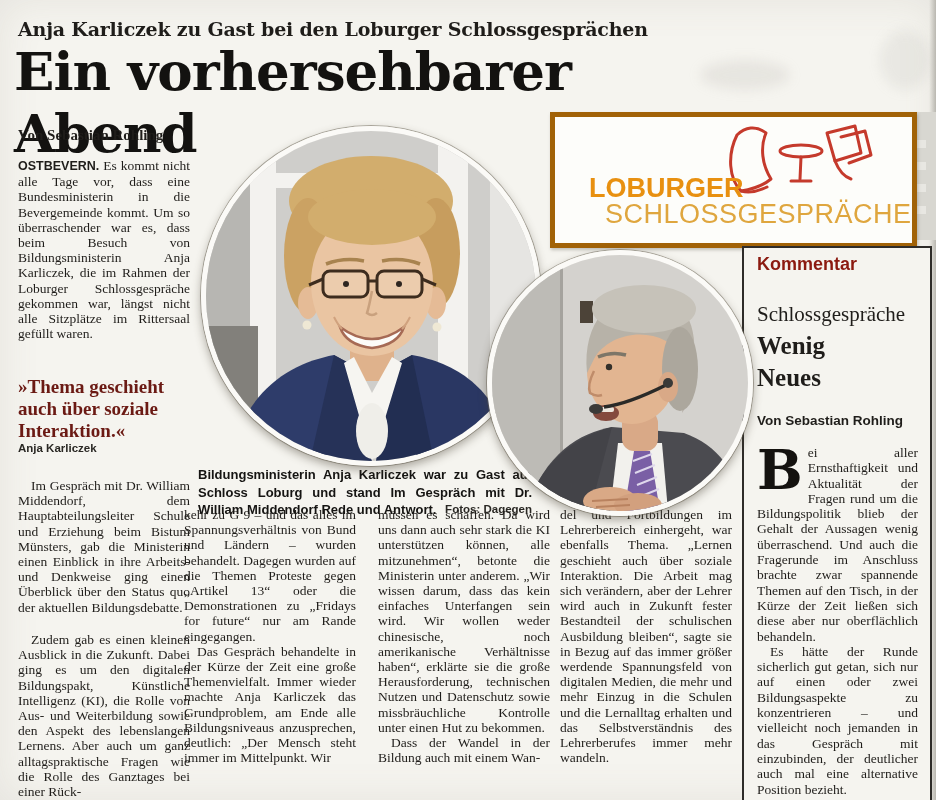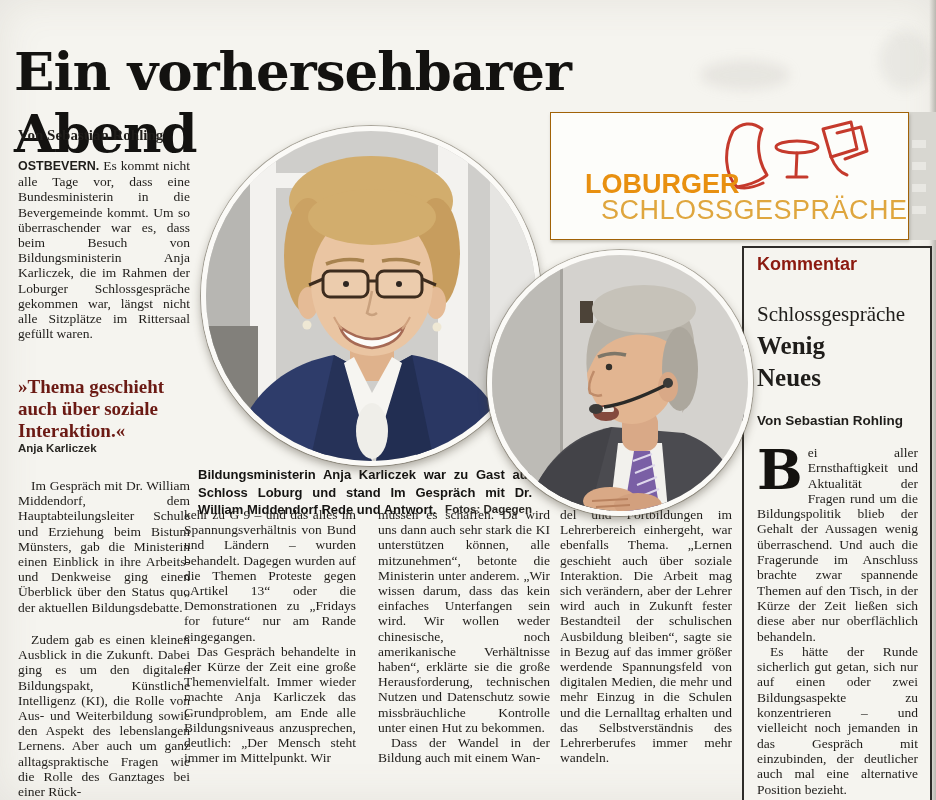--- a/index.html
+++ b/index.html
@@ -44,21 +44,21 @@
   
   .photo{position:absolute;border-radius:50%;overflow:hidden;margin:0;z-index:3;
     border:5px solid #fbfaf7;
     box-shadow:0 4px 10px rgba(70,64,52,.45),0 0 0 1px rgba(120,114,100,.55);}
   .photo svg{display:block;}
   .photo1{left:201px;top:126px;width:330px;height:330px;}
   .photo2{left:487px;top:250px;width:256px;height:256px;}
 
   
   .logobox{position:absolute;left:550px;top:112px;width:357px;height:126px;
-    background:#fdfdfa;border:1px solid #a16207;z-index:2;
+    background:#fdfdfa;border:5px solid #a16207;z-index:2;
     box-shadow:1px 2px 3px rgba(100,96,85,.35);}
   .logo-line1{position:absolute;left:34px;top:56px;
     font-family:"Liberation Sans",sans-serif;font-weight:bold;font-size:27px;letter-spacing:0;color:#e89010;}
   .logo-line2{position:absolute;left:50px;top:82px;
     font-family:"Liberation Sans",sans-serif;font-weight:400;font-size:27px;letter-spacing:0.5px;color:#dfa63e;}
   .chairs{position:absolute;left:160px;top:4px;}
   .bleed{position:absolute;left:906px;top:112px;width:30px;height:128px;background:#d8d7d1;z-index:1;}
   .bleed:after{content:"";position:absolute;left:6px;top:14px;width:14px;height:90px;
     background:repeating-linear-gradient(#d8d7d1 0 14px,#e8e7e2 14px 22px);}
 
@@ -73,20 +73,21 @@
   .kom-body{margin-top:17px;}
   .kom-body .bodyp{line-height:15.3px;}
   .dropcap{float:left;font-family:"DejaVu Serif",serif;font-weight:bold;font-size:54px;line-height:44px;
     margin:3px 5px 0 0;color:#14120f;}
 </style>
 </head>
 <body>
 
 <div class="page">
 
+  <div class="kicker">Anja Karliczek zu Gast bei den Loburger Schlossgesprächen</div>
   <h1 class="headline">Ein vorhersehbarer Abend</h1>
   <div class="byline">Von Sebastian Rohling</div>
 
   <div class="col col1a">
     <p class="bodyp"><span class="leadin">OSTBEVERN.</span><span> Es kommt nicht alle Tage vor, dass eine Bundesministerin in die Bevergemeinde kommt. Um so überraschender war es, dass beim Besuch von Bildungsministerin Anja Karliczek, die im Rahmen der Loburger Schlossgespräche gekommen war, längst nicht alle Sitzplätze im Rittersaal gefüllt waren.</span></p>
   </div>
   <div class="pullquote">»Thema geschieht auch über soziale Interaktion.«</div>
   <div class="pullattr">Anja Karliczek</div>
   <div class="col col1b">
     <p class="bodyp indent">Im Gespräch mit Dr. William Middendorf, dem Hauptabteilungsleiter Schule und Erziehung beim Bistum Münsters, gab die Ministerin einen Einblick in ihre Arbeits- und Denkweise ging einen Überblick über den Status quo der aktuellen Bildungsdebatte.</p>

